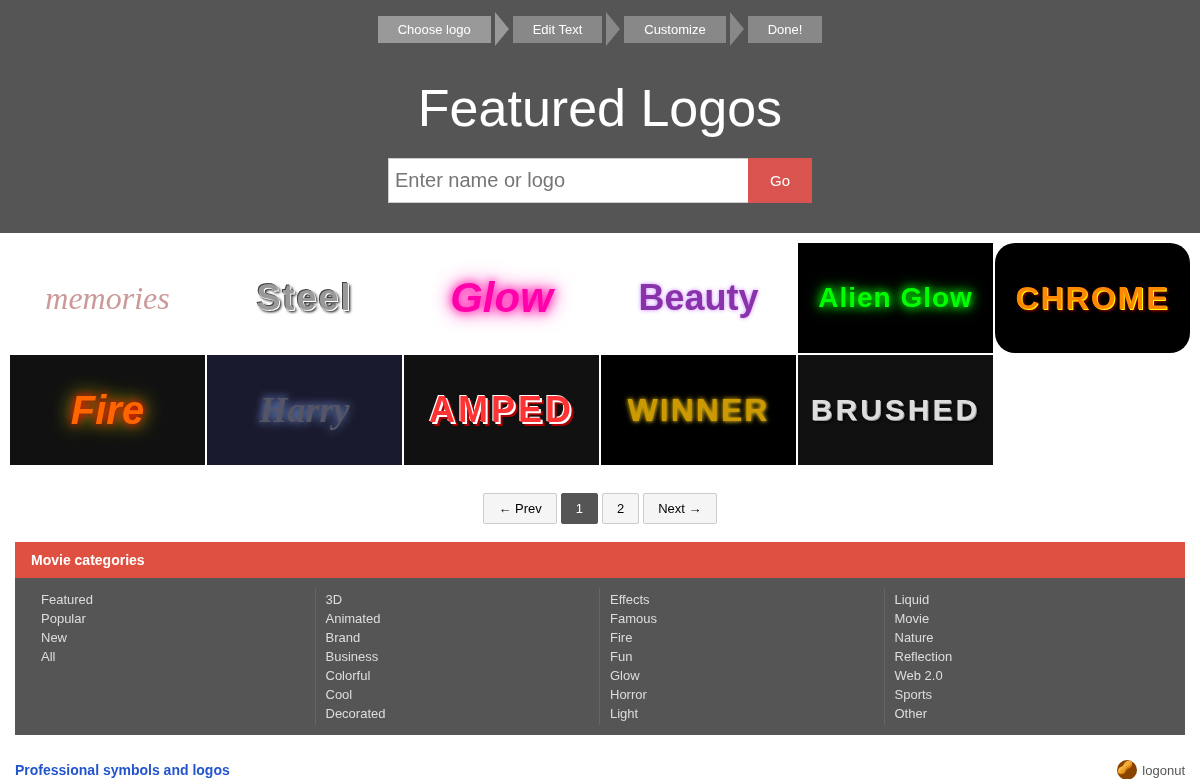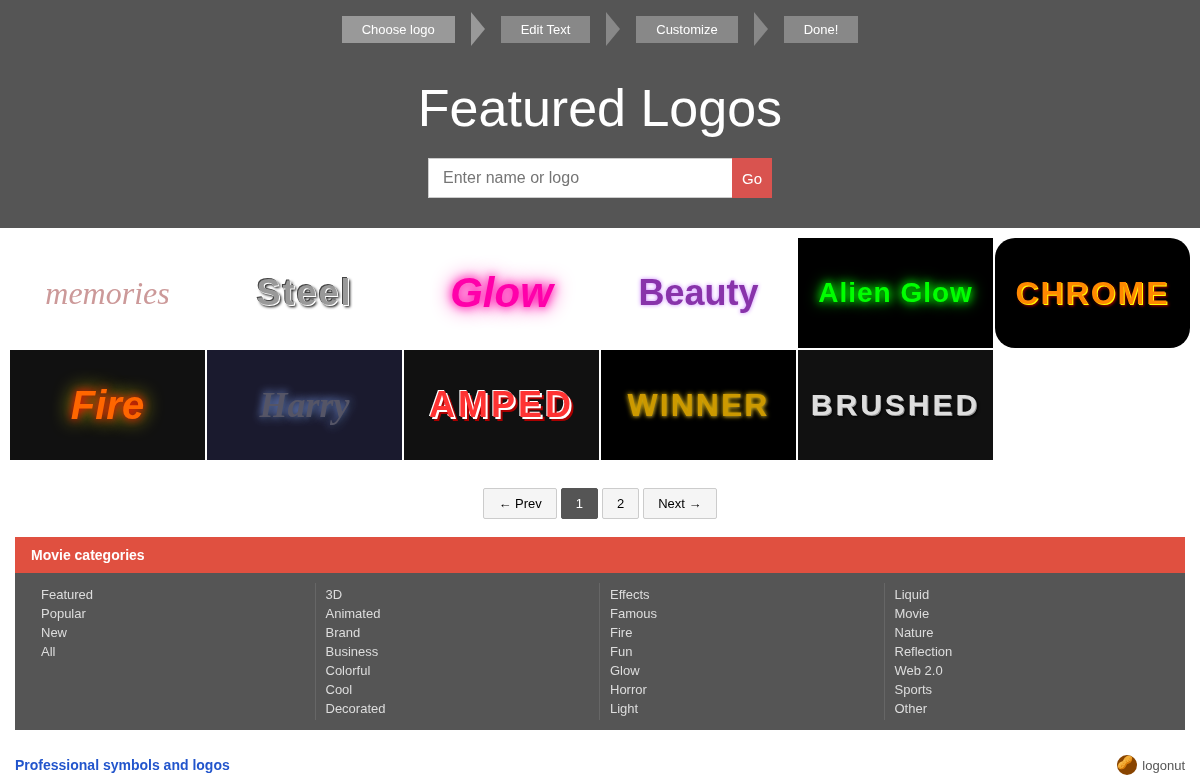--- a/index.html
+++ b/index.html
@@ -5,21 +5,21 @@
     * { box-sizing: border-box; margin: 0; padding: 0; }
     body { font-family: Arial, sans-serif; background: #fff; }
 
     
     .wizard-bar {
       background: #555;
       display: flex;
       justify-content: center;
       align-items: center;
       padding: 12px 12px;
-      gap: 16px;
+      gap: 4px;
     }
     .wizard-step {
       display: flex;
       align-items: center;
       padding: 6px 20px;
       background: #888;
       color: #fff;
       font-size: 13px;
       position: relative;
       cursor: pointer;
@@ -48,32 +48,32 @@
       font-size: 52px;
       font-weight: normal;
       margin-bottom: 20px;
     }
     .search-bar {
       display: flex;
       justify-content: center;
       gap: 0;
     }
     .search-bar input {
-      width: 304px;
-      padding: 10px 14px;
-      font-size: 16px;
+      width: 360px;
+      padding: 10px 6px;
+      font-size: 20px;
       border: 1px solid #ccc;
       border-right: none;
       outline: none;
     }
     .search-bar button {
       background: #d9534f;
       color: #fff;
       border: none;
-      padding: 10px 10px;
+      padding: 10px 22px;
       font-size: 15px;
       cursor: pointer;
     }
 
     
     .logo-grid {
       background: #fff;
       padding: 10px;
       display: grid;
       grid-template-columns: repeat(6, 1fr);

